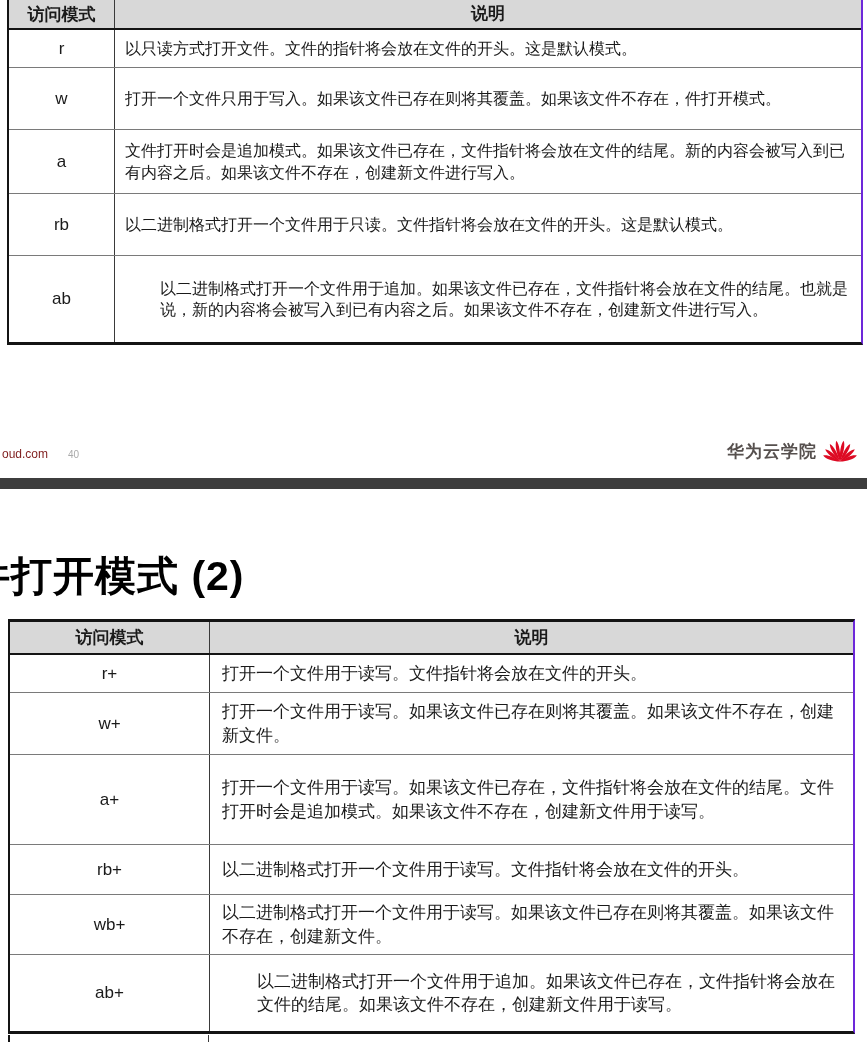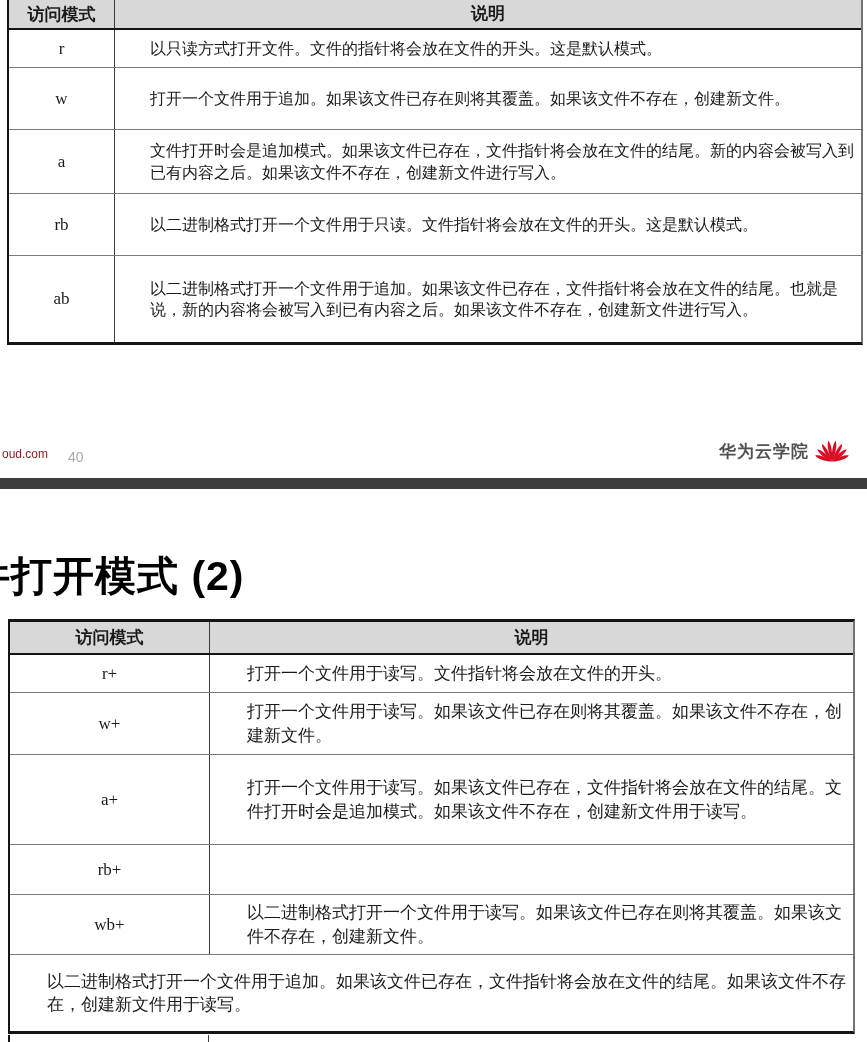--- a/index.html
+++ b/index.html
@@ -4,46 +4,46 @@
 <style>
   html,body{margin:0;padding:0;}
   body{
     width:867px;height:1042px;position:relative;overflow:hidden;
     background:#ffffff;
     font-family:"Liberation Sans","DejaVu Sans",sans-serif;
     color:#1a1a1a;
   }
   
   .tbl{position:absolute;background:#fff;
-       border-left:2px solid #141414;border-right:2px solid #737373;
-       border-bottom:3px solid #141414;box-sizing:border-box;font-family:Liberation Serif, serif;}
+       border-left:2px solid #141414;border-right:2px solid #6d28d9;
+       border-bottom:3px solid #141414;box-sizing:border-box;}
   .row{display:flex;box-sizing:border-box;border-bottom:1px solid #7a7a7a;}
-  .row.last{border-bottom:none;}
+  .row.last{border-bottom:none;gap:35px;}
   .hdr{background:#d8d8d8;font-weight:bold;border-bottom:2px solid #141414;}
   .c1{display:flex;align-items:center;justify-content:center;
       border-right:1px solid #3a3a3a;box-sizing:border-box;flex:none;}
   .c2{flex:1;display:flex;align-items:center;box-sizing:border-box;}
-  .c2 .txt{display:block;width:100%;margin-left:25px;}
+  .c2 .txt{display:block;width:100%;}
   .hdr .c2{justify-content:center;}
   
   .t1{left:7px;top:0;width:856px;border-top:none;}
   .t1 .c1{width:106px;font-size:17px;}
   .t1 .c2{font-size:16px;line-height:1.34;padding:4px 6px 4px 10px;}
   .t1 .hdr{height:30px;font-size:17px;}
   .t1 .hdr .c2{font-size:17px;padding:0;justify-content:center;}
   
   .t2{left:8px;top:619px;width:847px;border-top:3px solid #141414;}
   .t2 .c1{width:200px;font-size:17px;}
   .t2 .c2{font-size:17px;line-height:1.38;padding:4px 6px 4px 12px;}
   .t2 .hdr{height:33px;font-size:18px;}
   .t2 .hdr .c2{padding:0;justify-content:center;}
   
   .footer-left{position:absolute;left:2px;top:447px;font-size:12px;color:#7f1d1d;}
-  .footer-page{position:absolute;left:68px;top:449px;font-size:14px;color:#aaa;}
-  .brand{position:absolute;right:16px;top:433px;display:flex;align-items:center;gap:4px;margin-left:12px;}
+  .footer-page{position:absolute;left:68px;top:449px;font-size:10px;color:#aaa;}
+  .brand{position:absolute;right:8px;top:433px;display:flex;align-items:center;gap:4px;margin-left:12px;}
   .brand-text{font-size:17px;font-weight:bold;color:#56504e;letter-spacing:1px;}
   
   .page-divider{position:absolute;left:0;top:478px;width:867px;height:11px;background:#3d3d3d;}
   
   .slide2-title{position:absolute;left:-31px;top:549px;font-size:41px;font-weight:bold;
                 color:#000;white-space:nowrap;letter-spacing:1px;}
   
   .cont-line{position:absolute;top:1035px;height:7px;width:1px;background:#3a3a3a;}
   .cont-left{left:8px;width:2px;background:#141414;}
   .cont-mid{left:208px;}
@@ -58,21 +58,21 @@
   </div>
   <div class="row" style="height:38px">
     <div class="c1">r</div>
     <div class="c2">
         <span class="txt">以只读方式打开文件。文件的指针将会放在文件的开头。这是默认模式。</span>
       </div>
   </div>
   <div class="row" style="height:62px">
     <div class="c1">w</div>
     <div class="c2">
-        <span class="txt">打开一个文件用于追加。如果该文件已存在则将其覆盖。如果该文件不存在，创建新文件。</span>
+        <span class="txt">打开一个文件只用于写入。如果该文件已存在则将其覆盖。如果该文件不存在，件打开模式。</span>
       </div>
   </div>
   <div class="row" style="height:64px">
     <div class="c1">a</div>
     <div class="c2">
         <span class="txt">文件打开时会是追加模式。如果该文件已存在，文件指针将会放在文件的结尾。新的内容会被写入到已有内容之后。如果该文件不存在，创建新文件进行写入。</span>
       </div>
   </div>
   <div class="row" style="height:62px">
     <div class="c1">rb</div>
@@ -131,28 +131,32 @@
       </div>
   </div>
   <div class="row" style="height:90px">
     <div class="c1">a+</div>
     <div class="c2">
         <span class="txt">打开一个文件用于读写。如果该文件已存在，文件指针将会放在文件的结尾。文件打开时会是追加模式。如果该文件不存在，创建新文件用于读写。</span>
       </div>
   </div>
   <div class="row" style="height:50px">
     <div class="c1">rb+</div>
+    <div class="c2">
+        <span class="txt">以二进制格式打开一个文件用于读写。文件指针将会放在文件的开头。</span>
+      </div>
   </div>
   <div class="row" style="height:60px">
     <div class="c1">wb+</div>
     <div class="c2">
         <span class="txt">以二进制格式打开一个文件用于读写。如果该文件已存在则将其覆盖。如果该文件不存在，创建新文件。</span>
       </div>
   </div>
   <div class="row last" style="height:76px">
+    <div class="c1">ab+</div>
     <div class="c2">
         <span class="txt">以二进制格式打开一个文件用于追加。如果该文件已存在，文件指针将会放在文件的结尾。如果该文件不存在，创建新文件用于读写。</span>
       </div>
   </div>
 </div>
 
 <div class="cont-line cont-left"></div>
 <div class="cont-line cont-mid"></div>
 
 </body></html>

